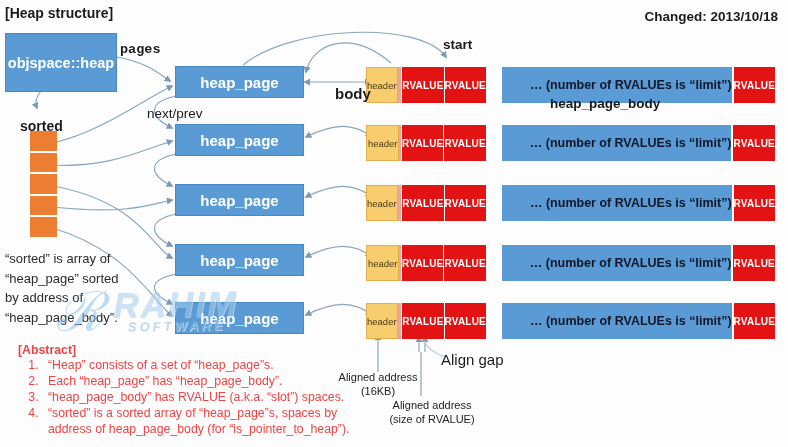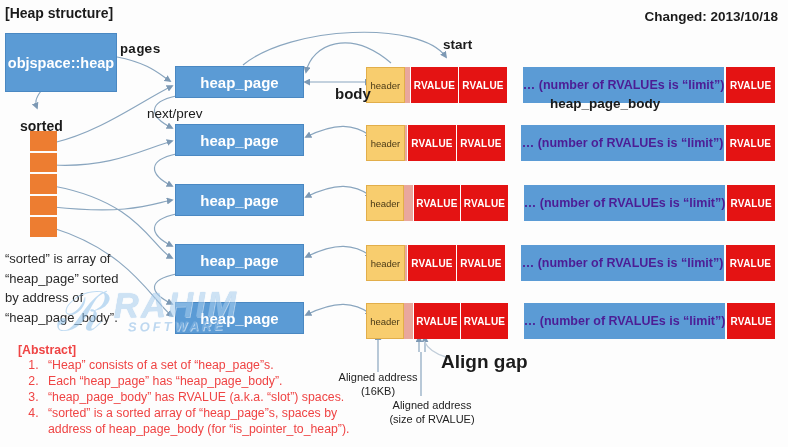--- a/index.html
+++ b/index.html
@@ -19,27 +19,27 @@
   .sorted-note{left:5px;top:249px;width:170px;font-size:13px;line-height:1.5;color:#2b2b2b;}
   .nextprev-label{left:147px;top:106px;font-size:13.5px;}
   .heap-page{position:absolute;left:175px;width:127px;height:30px;background:#5B9BD5;border:1px solid #4a88c2;
              color:#fff;font-size:15px;font-weight:700;display:flex;align-items:center;justify-content:center;}
   .mem-row{position:absolute;left:366px;width:409px;height:36px;display:flex;align-items:stretch;}
   .hdr{width:37px;background:#F8CD6E;border:1px solid #e2ae4a;color:#4a3a17;font-size:9.5px;
        display:flex;align-items:center;justify-content:center;}
   .gapcell{background:#E9A79D;}
   .rv{width:48px;background:#E41313;color:#fff;font-size:10px;font-weight:600;letter-spacing:.2px;
       display:flex;align-items:center;justify-content:center;margin-left:1px;}
-  .mid{flex:1;background:#5B9BD5;color:#4c1d95;font-size:12.5px;font-weight:600;margin-left:16px;
-       display:flex;align-items:center;justify-content:center;white-space:nowrap;}
+  .mid{flex:1;background:#5B9BD5;color:#0f172a;font-size:12.5px;font-weight:600;margin-left:16px;
+       display:flex;align-items:center;justify-content:center;white-space:nowrap;padding-left:28px;}
   .rv.last{width:49px;margin-left:2px;}
   .body-label{left:335px;top:85px;font-size:15px;font-weight:600;}
   .start-label{left:443px;top:37px;font-size:13.5px;font-weight:600;}
   .hpb-label{left:550px;top:96px;font-size:13.5px;font-weight:700;}
-  .align-gap-label{left:441px;top:351px;font-size:19px;font-weight:700;}
+  .align-gap-label{left:441px;top:351px;font-size:15px;font-weight:400;}
   .aligned16{left:338px;top:371px;width:80px;text-align:center;font-size:11px;line-height:1.25;color:#222;}
   .alignedrv{left:384px;top:399px;width:96px;text-align:center;font-size:11px;line-height:1.25;color:#222;}
   .abstract{left:18px;top:343px;width:348px;font-size:12.3px;color:#ef4444;}
   .abstract-title{font-weight:600;margin-bottom:1px;}
   .abstract ol{margin:0;padding-left:24px;}
   .abstract li{line-height:1.3;padding-left:6px;}
   .watermark{left:55px;top:274px;width:330px;opacity:.55;pointer-events:none;
              color:#7fb2e0;transform:rotate(-1deg);}
   .wm-swirl{position:absolute;left:0;top:-4px;font-size:54px;font-style:italic;color:#8ec0ea;
             font-family:"DejaVu Serif",serif;}

